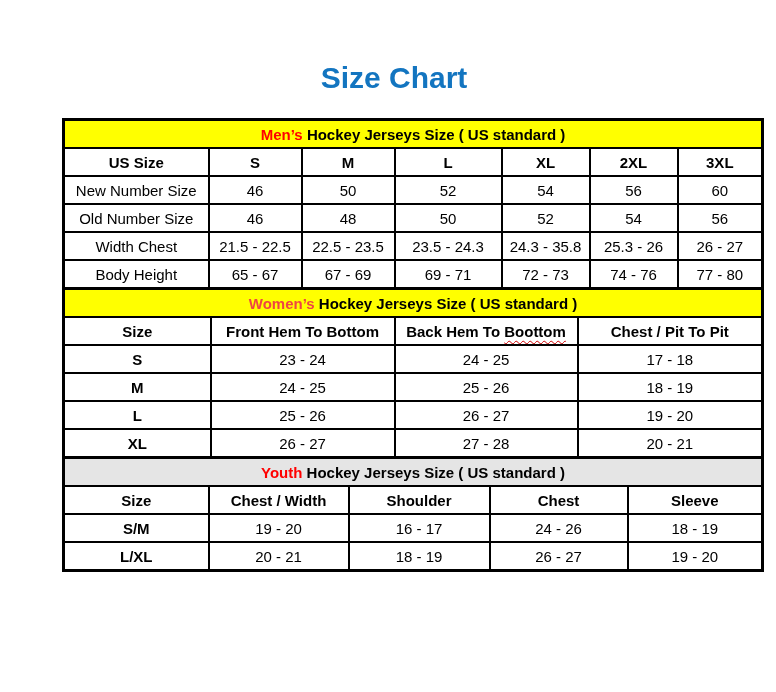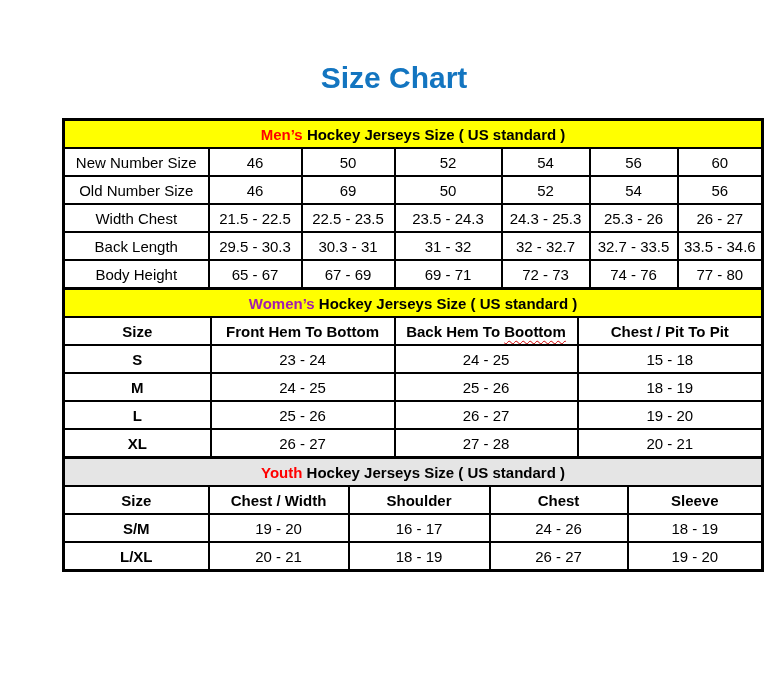--- a/index.html
+++ b/index.html
@@ -82,54 +82,54 @@
           <col style="width: 107px;">
           <col style="width: 88px;">
           <col style="width: 88px;">
           <col style="width: 85px;">
         </colgroup>
         <tbody>
           <tr>
             <td class="band-cell" colspan="7" style="background: rgb(255, 255, 0);"><span style="color: rgb(255, 0, 0);">Men’s</span> <span>Hockey Jerseys Size ( US standard )</span></td>
           </tr>
           <tr>
+            <th>US Size</th>
+            <th>S</th>
+            <th>M</th>
+            <th>L</th>
+            <th>XL</th>
+            <th>2XL</th>
+            <th>3XL</th>
+          </tr>
+          <tr>
             <td class="label-cell">New Number Size</td>
             <td class="value-cell">46</td>
             <td class="value-cell">50</td>
             <td class="value-cell">52</td>
             <td class="value-cell">54</td>
             <td class="value-cell">56</td>
             <td class="value-cell">60</td>
           </tr>
           <tr>
             <td class="label-cell">Old Number Size</td>
             <td class="value-cell">46</td>
-            <td class="value-cell">69</td>
+            <td class="value-cell">48</td>
             <td class="value-cell">50</td>
             <td class="value-cell">52</td>
             <td class="value-cell">54</td>
             <td class="value-cell">56</td>
           </tr>
           <tr>
             <td class="label-cell">Width Chest</td>
             <td class="value-cell">21.5 - 22.5</td>
             <td class="value-cell">22.5 - 23.5</td>
             <td class="value-cell">23.5 - 24.3</td>
-            <td class="value-cell">24.3 - 25.3</td>
+            <td class="value-cell">24.3 - 35.8</td>
             <td class="value-cell">25.3 - 26</td>
             <td class="value-cell">26 - 27</td>
-          </tr>
-          <tr>
-            <td class="label-cell">Back Length</td>
-            <td class="value-cell">29.5 - 30.3</td>
-            <td class="value-cell">30.3 - 31</td>
-            <td class="value-cell">31 - 32</td>
-            <td class="value-cell">32 - 32.7</td>
-            <td class="value-cell">32.7 - 33.5</td>
-            <td class="value-cell">33.5 - 34.6</td>
           </tr>
           <tr>
             <td class="label-cell">Body Height</td>
             <td class="value-cell">65 - 67</td>
             <td class="value-cell">67 - 69</td>
             <td class="value-cell">69 - 71</td>
             <td class="value-cell">72 - 73</td>
             <td class="value-cell">74 - 76</td>
             <td class="value-cell">77 - 80</td>
           </tr>
@@ -137,33 +137,33 @@
       </table>
     <table class="size-table">
         <colgroup>
           <col style="width: 147px;">
           <col style="width: 184px;">
           <col style="width: 183px;">
           <col style="width: 185px;">
         </colgroup>
         <tbody>
           <tr>
-            <td class="band-cell" colspan="4" style="background: rgb(255, 255, 0);"><span style="color: #a21caf;">Women’s</span> <span>Hockey Jerseys Size ( US standard )</span></td>
+            <td class="band-cell" colspan="4" style="background: rgb(255, 255, 0);"><span style="color: #ef4444;">Women’s</span> <span>Hockey Jerseys Size ( US standard )</span></td>
           </tr>
           <tr>
             <th>Size</th>
             <th>Front Hem To Bottom</th>
             <th><span>Back Hem To </span><span class="spellcheck">Boottom</span></th>
             <th>Chest / Pit To Pit</th>
           </tr>
           <tr>
             <td class="label-cell bold">S</td>
             <td class="value-cell">23 - 24</td>
             <td class="value-cell">24 - 25</td>
-            <td class="value-cell">15 - 18</td>
+            <td class="value-cell">17 - 18</td>
           </tr>
           <tr>
             <td class="label-cell bold">M</td>
             <td class="value-cell">24 - 25</td>
             <td class="value-cell">25 - 26</td>
             <td class="value-cell">18 - 19</td>
           </tr>
           <tr>
             <td class="label-cell bold">L</td>
             <td class="value-cell">25 - 26</td>

